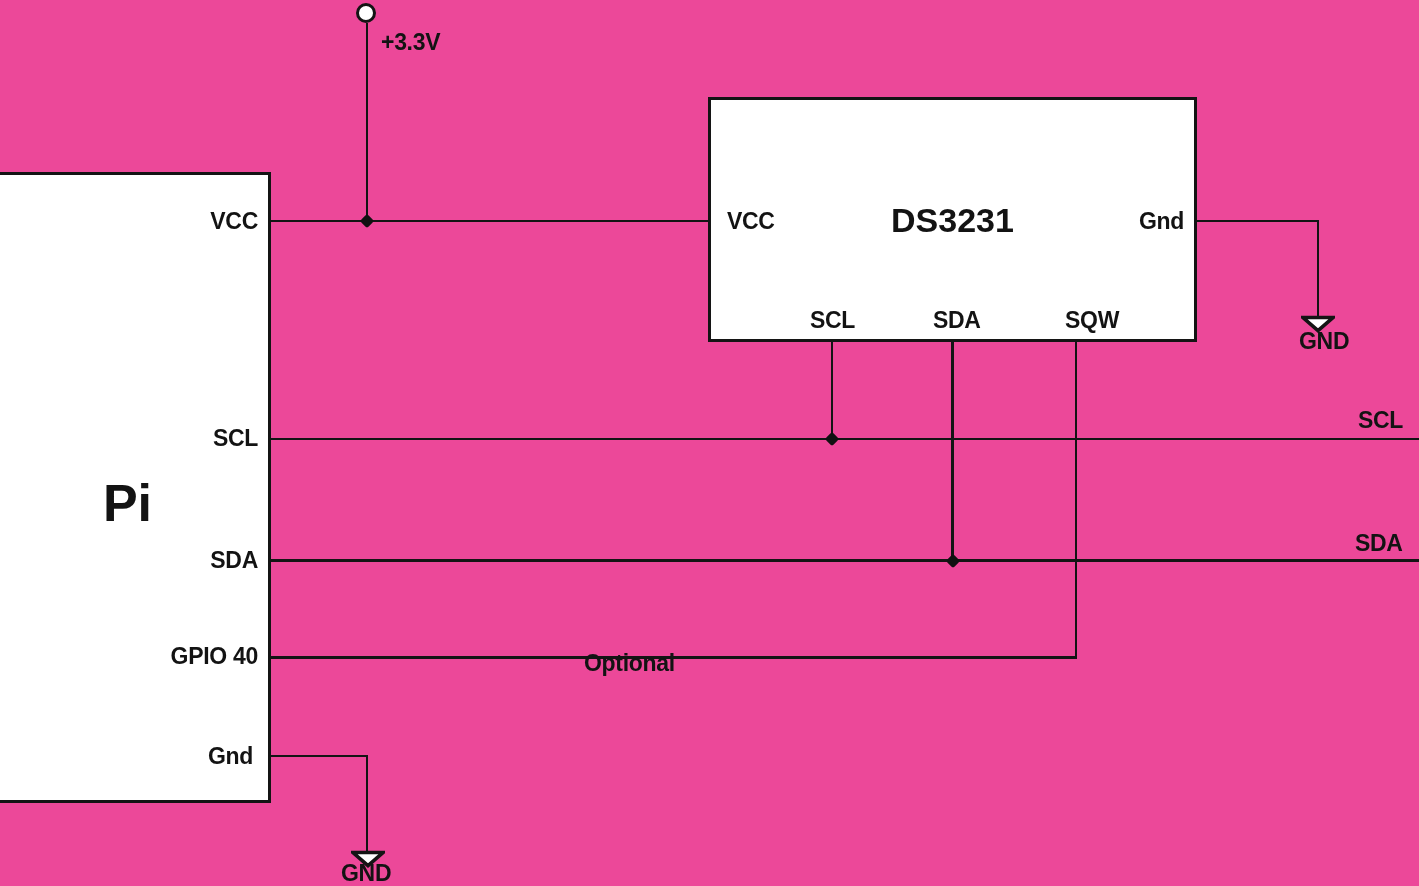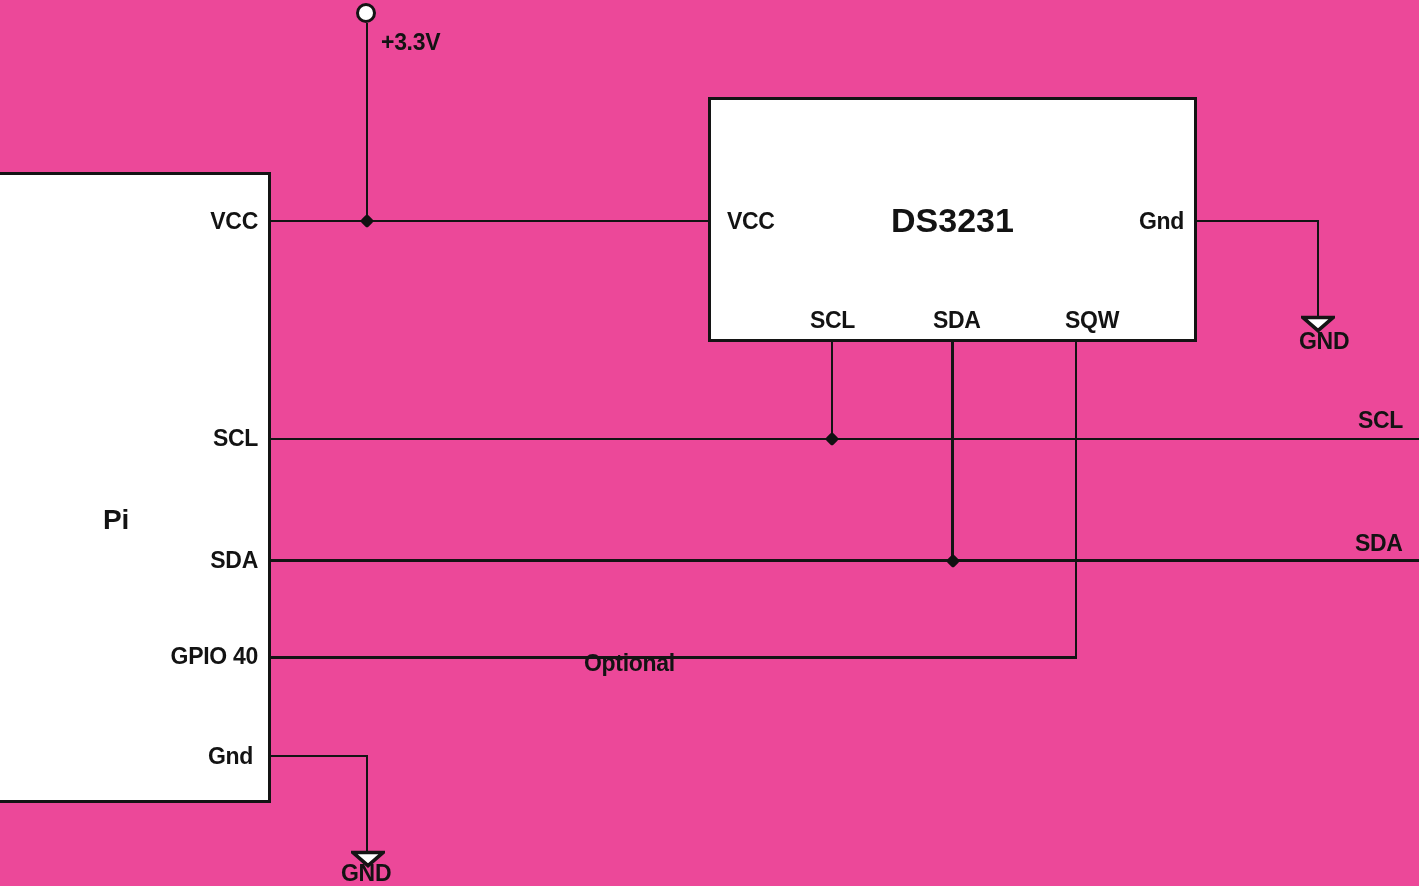--- a/index.html
+++ b/index.html
@@ -40,23 +40,22 @@
     position:absolute;
     font-size:23px;
     font-weight:600;
     letter-spacing:-0.3px;
     line-height:1;
     white-space:nowrap;
   }
   .lbl.right{text-align:right;}
   .lbl.center{text-align:center;}
   .pi-title{
-    font-size:28px;
+    font-size:52px;
     font-weight:600;
-    margin-top:29px;
   }
   .chip-title{
     font-size:34px;
     font-weight:700;
     letter-spacing:0;
   }
   .gndsym{position:absolute;}
 </style>
 </head>
 <body>

